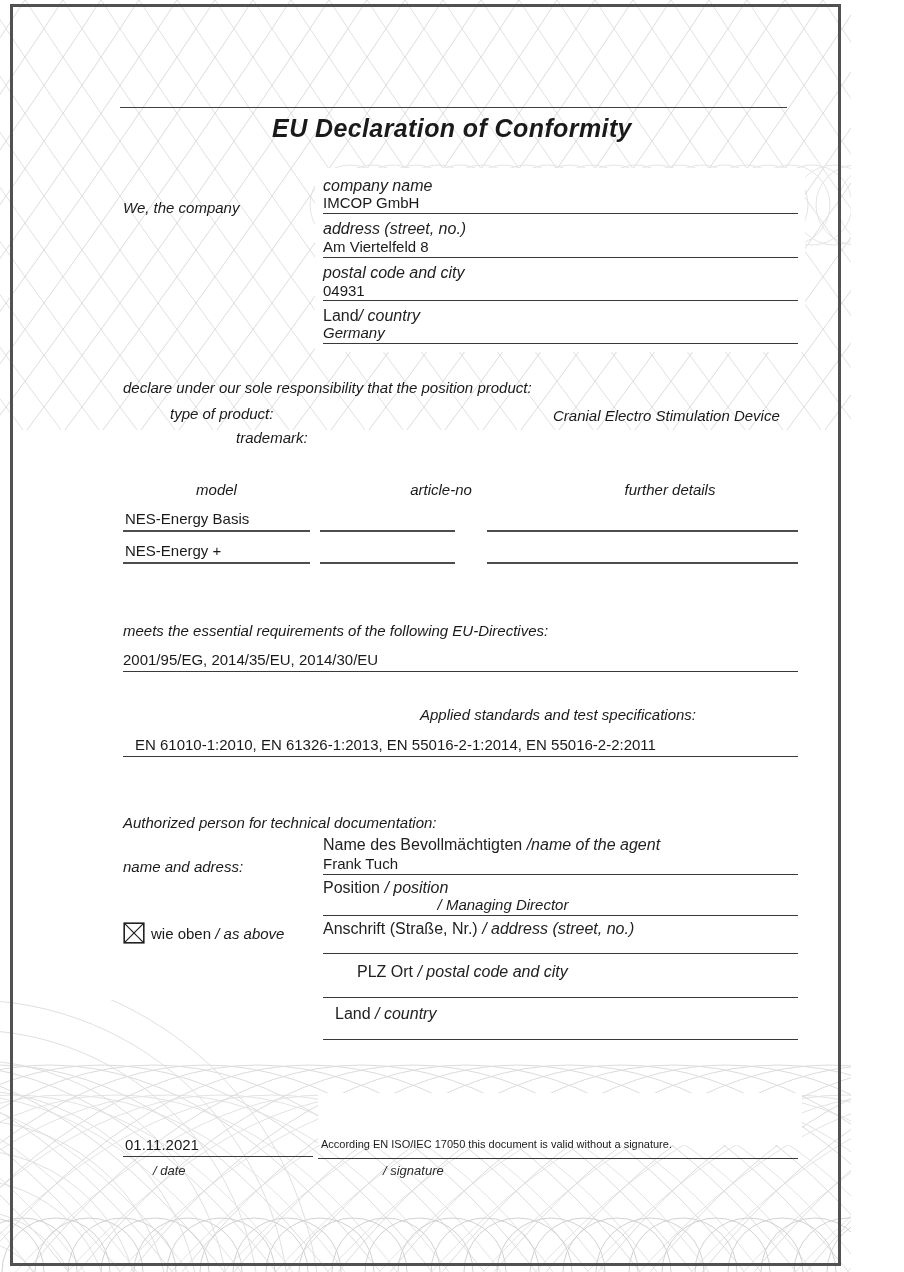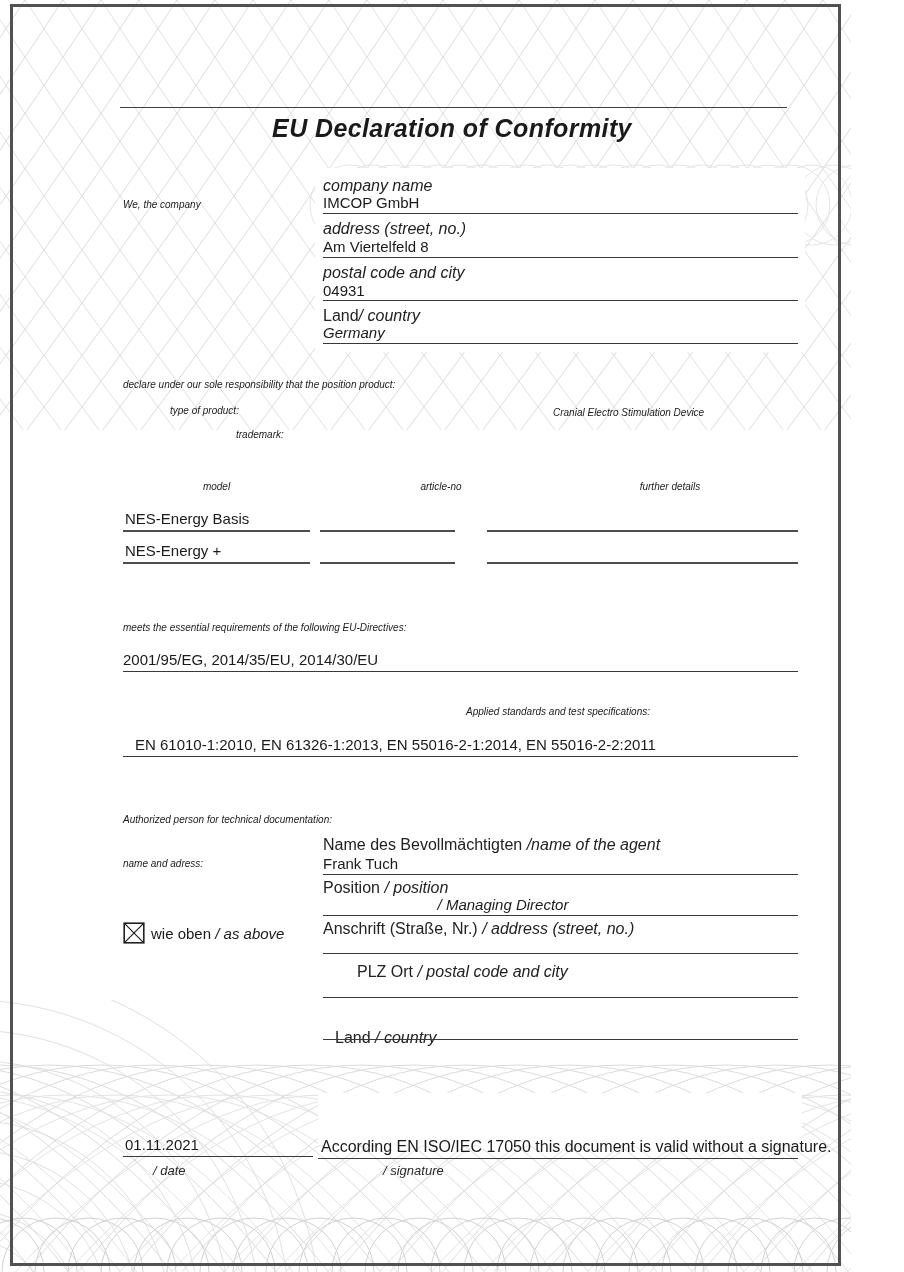--- a/index.html
+++ b/index.html
@@ -5,31 +5,31 @@
   html,body{margin:0;padding:0;background:#fff;}
   .page{position:relative;width:851px;height:1272px;background:#ffffff;overflow:hidden;
         font-family:"Liberation Sans",sans-serif;color:#1a1a1a;}
   .abs{position:absolute;}
   svg.deco{position:absolute;left:0;z-index:0;}
   .cover{position:absolute;background:#fff;z-index:1;}
   .frame{position:absolute;left:10px;top:4px;right:10px;bottom:6px;border:3px solid #515151;z-index:6;pointer-events:none;}
   .z{z-index:2;}
   .title{font-size:25px;font-style:italic;font-weight:bold;letter-spacing:.4px;text-align:center;}
   .rule{height:0;border-top:1.6px solid #3f3f3f;}
-  .sec{font-style:italic;font-size:10px;}
+  .sec{font-style:italic;font-size:15px;}
   .lbl{font-size:16px;color:#222;line-height:12px;}
   .lbl .en{font-style:italic;}
   .lbl.allit{font-style:italic;}
   .val{font-size:15px;line-height:18px;}
   .it{font-style:italic;}
   .uline{height:0;border-top:1.6px solid #393939;}
   .tline{height:0;border-top:2px solid #4d4d4d;}
   .cbx-label{font-size:15px;}
   .small-it{font-size:13px;font-style:italic;color:#2a2a2a;}
-  .note{font-size:16px;}
+  .note{font-size:11px;}
   .center{text-align:center;}
 </style>
 </head>
 <body>
 
 <div class="page">
 
   <svg id="deco-top" class="deco" style="top:0;" width="904" height="430" viewBox="0 0 904 430">
       <path d="M -228 -20 Q -378 210 -558 450" stroke="#dcdcdc" fill="none" stroke-width="1"></path>
       <path d="M -558 -20 Q -408 210 -228 450" stroke="#e1e1e1" fill="none" stroke-width="1"></path>
@@ -320,21 +320,21 @@
   <div class="abs z lbl" style="left:323px;top:923px;">
     <span>Anschrift (Straße, Nr.) </span><span class="en">/ address (street, no.)</span>
   </div>
   <div class="abs z uline" style="left:323px;top:953px;width:475px;"></div>
 
   <div class="abs z lbl" style="left:323px;top:966px;padding-left:34px;">
     <span>PLZ Ort </span><span class="en">/ postal code and city</span>
   </div>
   <div class="abs z uline" style="left:323px;top:997px;width:475px;"></div>
 
-  <div class="abs z lbl" style="left:323px;top:1032px;padding-left:12px;">
+  <div class="abs z lbl" style="left:323px;top:1008px;padding-left:12px;">
     <span>Land </span><span class="en">/ country</span>
   </div>
   <div class="abs z uline" style="left:323px;top:1039px;width:475px;"></div>
 
   <div class="abs z val" style="left:125px;top:1136px;">01.11.2021</div>
   <div class="abs z uline" style="left:123px;top:1156px;width:190px;"></div>
   <div class="abs z note" style="left:321px;top:1138px;">According EN ISO/IEC 17050 this document is valid without a signature.</div>
   <div class="abs z uline" style="left:318px;top:1158px;width:480px;"></div>
   <div class="abs z small-it" style="left:153px;top:1163px;">/ date</div>
   <div class="abs z small-it" style="left:383px;top:1163px;">/ signature</div>

